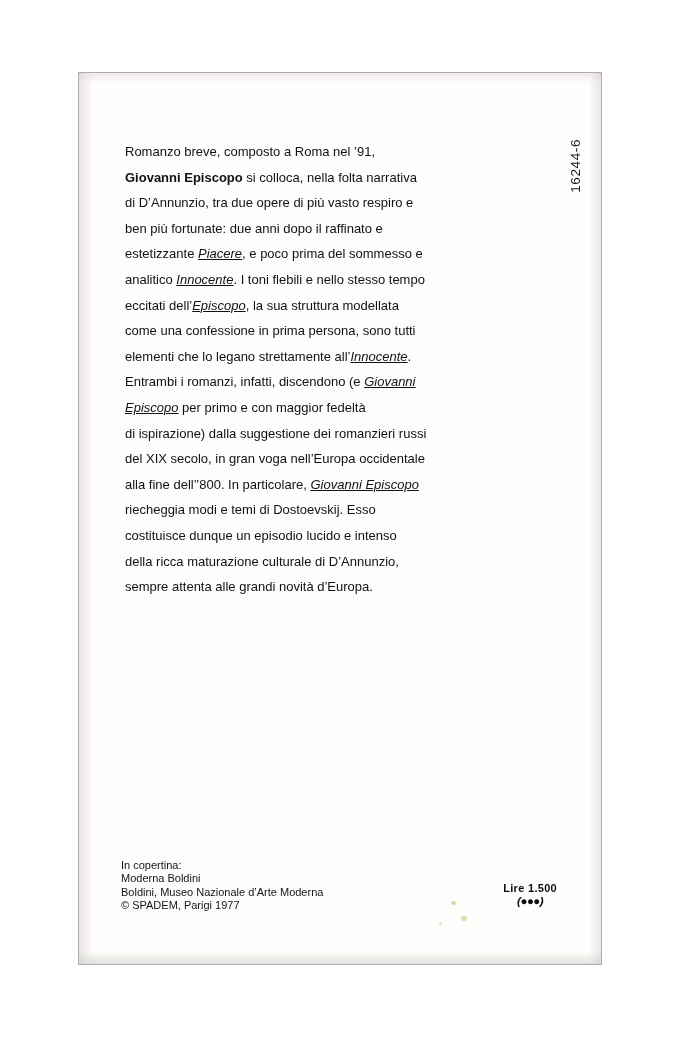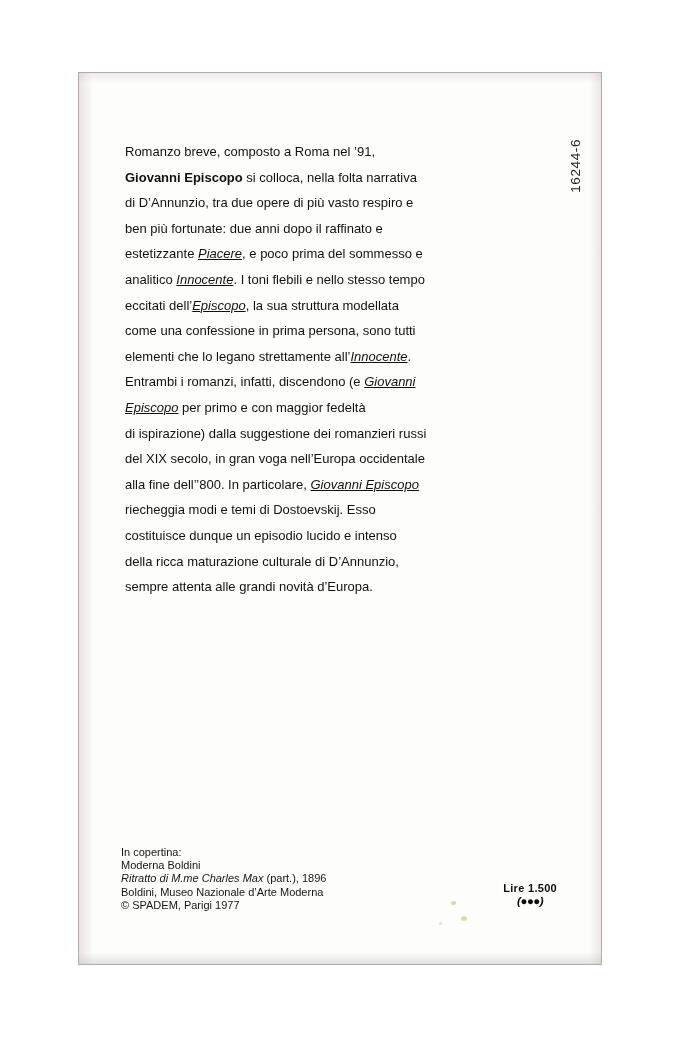--- a/index.html
+++ b/index.html
@@ -122,21 +122,20 @@
   <div class="cover">
     <div class="cover-inner-shade"></div>
 
     <div class="code">16244-6</div>
 
     <div class="blurb">Romanzo breve, composto a Roma nel ’91,<br><b>Giovanni Episcopo</b> si colloca, nella folta narrativa<br>di D’Annunzio, tra due opere di più vasto respiro e<br>ben più fortunate: due anni dopo il raffinato e<br>estetizzante <i>Piacere</i>, e poco prima del sommesso e<br>analitico <i>Innocente</i>. I toni flebili e nello stesso tempo<br>eccitati dell’<i>Episcopo</i>, la sua struttura modellata<br>come una confessione in prima persona, sono tutti<br>elementi che lo legano strettamente all’<i>Innocente</i>.<br>Entrambi i romanzi, infatti, discendono (e <i>Giovanni</i><br><i>Episcopo</i> per primo e con maggior fedeltà<br>di ispirazione) dalla suggestione dei romanzieri russi<br>del XIX secolo, in gran voga nell’Europa occidentale<br>alla fine dell’’800. In particolare, <i>Giovanni Episcopo</i><br>riecheggia modi e temi di Dostoevskij. Esso<br>costituisce dunque un episodio lucido e intenso<br>della ricca maturazione culturale di D’Annunzio,<br>sempre attenta alle grandi novità d’Europa.</div>
 
     <div class="colophon">
       <div class="ln">In copertina:</div>
       <div class="ln">Moderna Boldini</div>
-      <div class="ln"><i>Ritratto di M.me Charles Max</i> (part.), 1896</div>
       <div class="ln">Boldini, Museo Nazionale d’Arte Moderna</div>
       <div class="ln">© SPADEM, Parigi 1977</div>
     </div>
 
     <div class="price">
       <div class="amount">Lire 1.500</div>
       <div class="dots">(●●●)</div>
     </div>
 
     <div class="speck a"></div>

